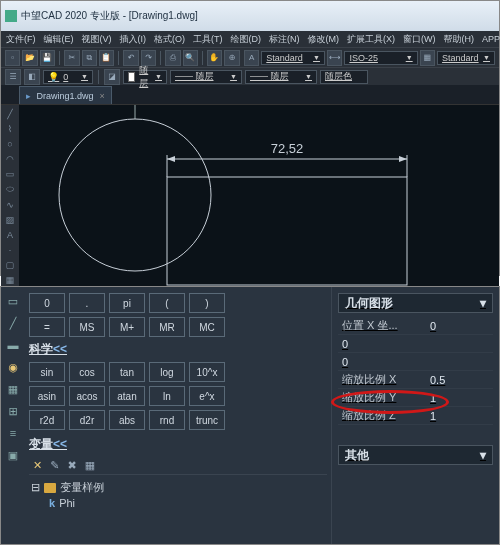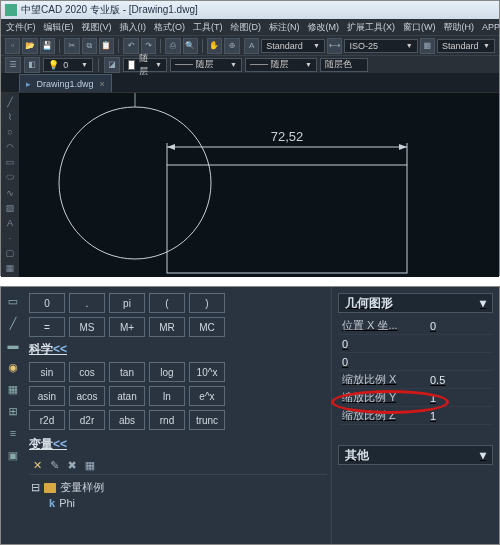--- a/index.html
+++ b/index.html
@@ -1,26 +1,26 @@
 <!DOCTYPE html>
 <html><head>
 <meta charset="utf-8">
 <style>
   * { margin: 0; padding: 0; box-sizing: border-box; font-family: "Microsoft YaHei", Arial, sans-serif; }
   body { background: #fff; width: 500px; }
   .top-panel { width: 500px; height: 276px; background: #1a2028; border: 1px solid #888; position: relative; }
-  .title-bar { height: 18px; background: linear-gradient(#e8f0f8,#d0dce8); display: flex; align-items: center; padding: 0 4px; font-size: 10px; color: #234; }
+  .title-bar { height: 30px; background: linear-gradient(#e8f0f8,#d0dce8); display: flex; align-items: center; padding: 0 4px; font-size: 10px; color: #234; }
   .title-icon { width: 12px; height: 12px; background: #4a8; margin-right: 4px; }
   .menu-bar { height: 16px; background: #2a3038; display: flex; align-items: center; padding: 0 2px; font-size: 9px; color: #c8d0d8; gap: 2px; }
   .menu-item { padding: 0 3px; cursor: pointer; white-space: nowrap; }
   .toolbar { height: 20px; background: #2a3038; border-top: 1px solid #3a4048; display: flex; align-items: center; padding: 0 4px; gap: 2px; }
   .tb-ico { width: 16px; height: 16px; background: #3a4450; border: 1px solid #4a5560; display: flex; align-items: center; justify-content: center; font-size: 8px; color: #9ab; }
   .tb-sep { width: 1px; height: 14px; background: #4a5560; margin: 0 2px; }
   .toolbar2 { height: 18px; background: #2a3038; border-top: 1px solid #3a4048; display: flex; align-items: center; padding: 0 4px; gap: 3px; font-size: 9px; color: #aab; }
-  .dropdown { height: 14px; background: #1a2028; border: 1px solid #4a5560; display: flex; align-items: center; padding: 0 4px; font-size: 9px; color: #ccc; gap: 4px; }
+  .dropdown { height: 14px; background: #1a2028; border: 1px solid #4a5560; display: flex; align-items: center; padding: 0 4px; font-size: 9px; color: #ccc; gap: 4px; text-decoration: underline; }
   .color-sw { width: 10px; height: 10px; background: #fff; border: 1px solid #666; }
   .drop-arrow { margin-left: auto; font-size: 7px; }
   .doc-tab-bar { height: 20px; background: #1a2028; border-bottom: 1px solid #333; display: flex; align-items: flex-end; padding-left: 18px; }
   .doc-tab { height: 18px; background: #2a3644; border: 1px solid #4a5a6a; border-bottom: none; padding: 0 6px; display: flex; align-items: center; font-size: 9px; color: #bcd; gap: 6px; }
   .tab-close { font-size: 9px; color: #888; }
   .canvas { position: relative; height: 184px; background: #0b1218; }
   .left-toolstrip { position: absolute; left: 0; top: 0; width: 18px; height: 100%; background: #2a3038; display: flex; flex-direction: column; gap: 2px; padding: 2px; }
   .lts-ico { width: 14px; height: 14px; background: #2a3038; display: flex; align-items: center; justify-content: center; font-size: 9px; color: #7a8a9a; }
   svg.drawing { position: absolute; left: 18px; top: 0; }
   .bottom-panel { width: 500px; height: 259px; margin-top: 10px; border: 1px solid #888; background: #2a3440; display: flex; }

